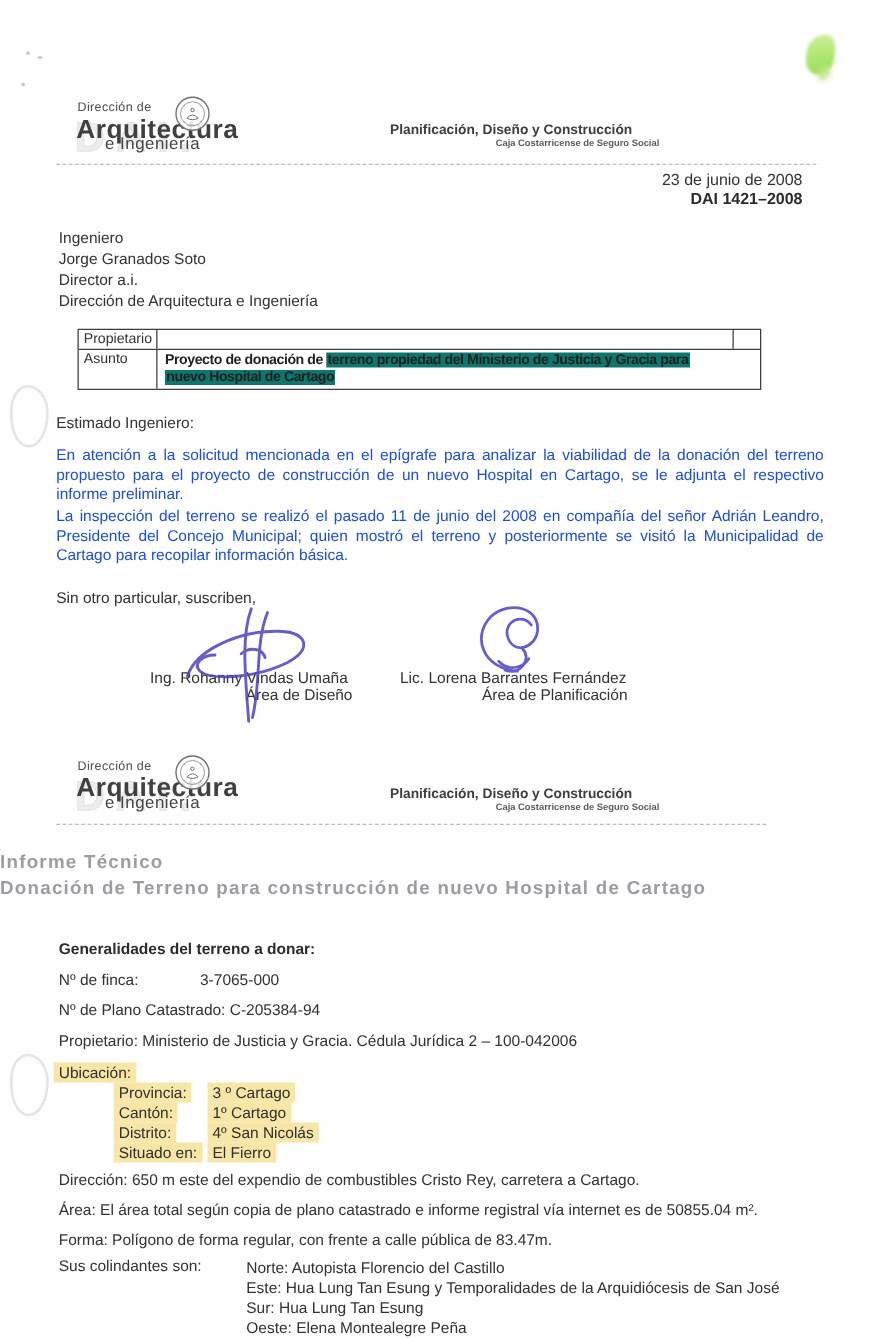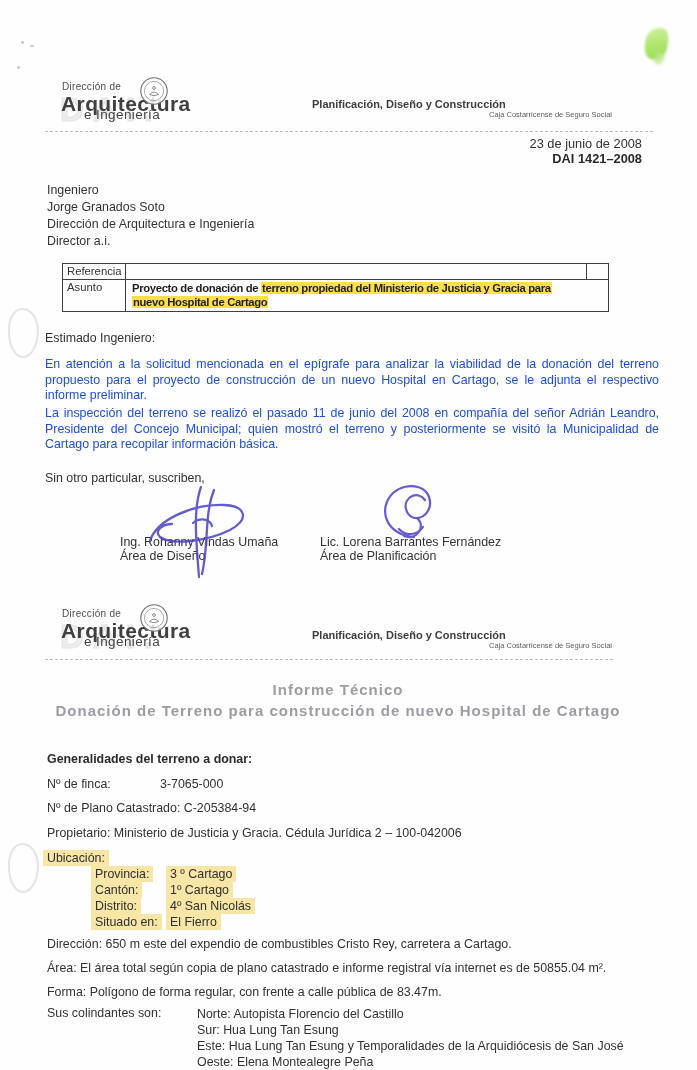--- a/index.html
+++ b/index.html
@@ -16,45 +16,45 @@
   .speck{width:3px;height:3px;border-radius:50%;background:#9a9a9a;opacity:.55;}
   
   .wm{font-weight:bold;font-size:33px;letter-spacing:9px;color:#ededed;
       -webkit-text-stroke:1px #e4e4e4;z-index:0;}
   .org1{font-size:10px;color:#4c4c4c;letter-spacing:.3px;z-index:2;}
   .org2{font-size:21px;font-weight:600;color:#404040;letter-spacing:.4px;z-index:2;}
   .org3{font-size:13.5px;font-weight:500;color:#434343;letter-spacing:.4px;z-index:2;}
   .seal{z-index:3;}
   .rule{border-top:1px dashed #bdbdbd;height:0;z-index:1;}
   .dept{font-size:11px;font-weight:bold;color:#3d3d3d;text-align:left;}
-  .dept-sub{font-size:7.5px;color:#5c5c5c;text-align:right;}
+  .dept-sub{font-size:7.5px;color:#5c5c5c;text-align:center;font-weight:bold;}
   .date-line{font-size:12.8px;text-align:right;color:#333;}
   .doc-num{font-size:12.8px;font-weight:bold;text-align:right;color:#2b2b2b;}
   
   .addr{font-size:12.4px;line-height:17px;color:#333;}
   .reftable{left:62px;top:263px;width:545px;border:1.2px solid #3e3e3e;}
   .trow{display:flex;}
   .trow1{height:15px;border-bottom:1px solid #3e3e3e;}
   .trow2{min-height:30px;}
   .tlabel{width:58px;flex:0 0 58px;border-right:1px solid #3e3e3e;font-size:11.3px;
           padding:1px 0 0 4px;color:#333;}
   .tval{flex:1;position:relative;padding:1px 4px 2px 6px;}
   .ref-val{font-family:"Liberation Serif","DejaVu Serif",serif;font-size:12px;color:#222;}
   .row1-div{position:absolute;left:460px;top:0;bottom:0;border-left:1px solid #3e3e3e;}
   .asunto{font-size:11.3px;font-weight:bold;letter-spacing:-0.35px;color:#1f1f1f;line-height:14px;}
   .asunto .nowrap{white-space:nowrap;}
-  .hl{background:#fde047;padding:0 1px;}
+  .hl{background:#0f766e;padding:0 1px;}
   .body-just{left:45px;top:0;width:614px;font-size:12.4px;line-height:15.5px;
              text-align:justify;color:#1d4ed8;}
   .plain{font-size:12.4px;color:#323232;}
   .signame{font-size:12.4px;color:#333;text-align:left;}
-  .sigarea{font-size:12.4px;color:#333;text-align:left;}
+  .sigarea{font-size:12.4px;color:#333;text-align:right;}
   .sig-svg{z-index:4;}
   
-  .gray-title{width:676px;text-align:center;font-weight:bold;color:#9c9ca3;letter-spacing:1px;}
+  .gray-title{width:676px;font-weight:bold;color:#9c9ca3;letter-spacing:1px;}
   .sect{font-size:12.4px;font-weight:bold;color:#2b2b2b;}
   .hl2{background:#f7e6a6;padding:1px 4px;display:inline-block;}
   .ulabel{left:91px;}
   .uval{left:166px;}
   .ub-row{font-size:12.4px;color:#2f2f2f;}
 </style>
 </head>
 <body>
 
 <div class="page">
@@ -80,27 +80,27 @@
   </svg>
   <div class="abs rule" style="left:45px;top:131px;width:608px;"></div>
   <div class="abs dept" style="right:85px;top:98px;width:300px;">Planificación, Diseño y Construcción</div>
   <div class="abs dept-sub" style="right:85px;top:110px;width:300px;">Caja Costarricense de Seguro Social</div>
   <div class="abs date-line" style="right:55px;top:136px;width:300px;">23 de junio de 2008</div>
   <div class="abs doc-num" style="right:55px;top:151px;width:300px;">DAI 1421–2008</div>
 
   <div class="abs addr" style="left:47px;top:182px;">
     <div>Ingeniero</div>
     <div>Jorge Granados Soto</div>
+    <div>Director a.i.</div>
     <div>Dirección de Arquitectura e Ingeniería</div>
-    <div>Director a.i.</div>
   </div>
 
   <div class="abs reftable">
     <div class="trow trow1">
-      <div class="tlabel">Referencia</div>
+      <div class="tlabel">Propietario</div>
       <div class="tval">
         <span class="row1-div"></span>
       </div>
     </div>
     <div class="trow trow2">
       <div class="tlabel">Asunto</div>
       <div class="tval asunto">
         <div class="nowrap"><span>Proyecto de donación de </span><span class="hl">terreno propiedad del Ministerio de Justicia y Gracia para</span></div>
         <div><span class="hl">nuevo Hospital de Cartago</span></div>
       </div>
@@ -172,18 +172,18 @@
   <div class="abs ub-row ulabel" style="top:914px;"><span class="hl2">Situado en:</span></div>
   <div class="abs ub-row uval" style="top:914px;"><span class="hl2">El Fierro</span></div>
 
   <div class="abs plain" style="left:47px;top:937px;">Dirección: 650 m este del expendio de combustibles Cristo Rey, carretera a Cartago.</div>
   <div class="abs plain" style="left:47px;top:961px;">Área: El área total según copia de plano catastrado e informe registral vía internet es de 50855.04 m².</div>
   <div class="abs plain" style="left:47px;top:985px;">Forma: Polígono de forma regular, con frente a calle pública de 83.47m.</div>
 
   <div class="abs plain" style="left:47px;top:1006px;">Sus colindantes son:</div>
   <div class="abs plain" style="left:197px;top:1006px;line-height:16px;">
     <div>Norte: Autopista Florencio del Castillo</div>
+    <div>Este: Hua Lung Tan Esung y Temporalidades de la Arquidiócesis de San José</div>
     <div>Sur: Hua Lung Tan Esung</div>
-    <div>Este: Hua Lung Tan Esung y Temporalidades de la Arquidiócesis de San José</div>
     <div>Oeste: Elena Montealegre Peña</div>
   </div>
 
 </div>
 
 </body></html>

